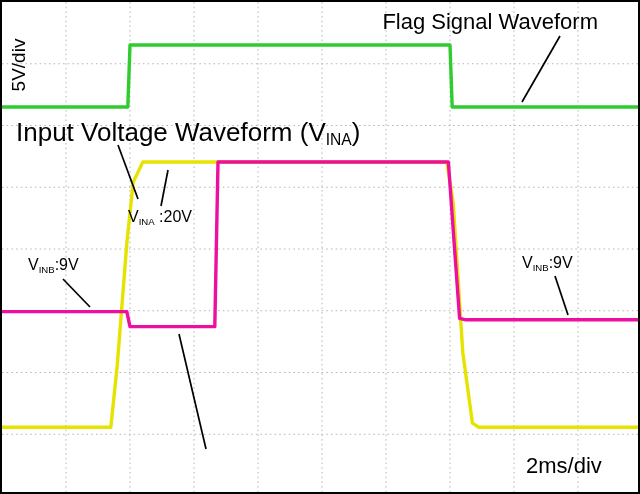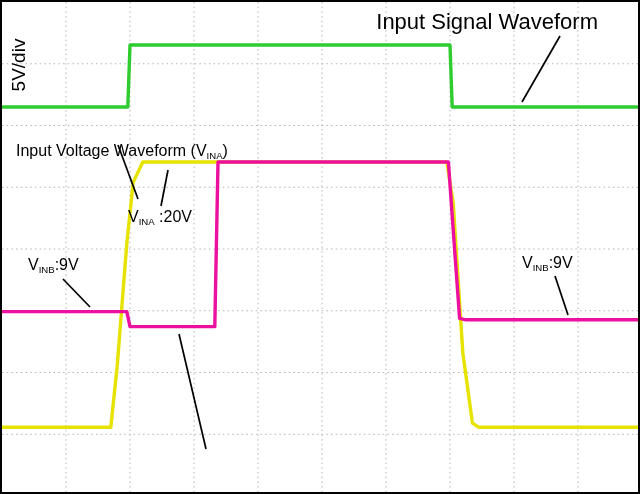--- a/index.html
+++ b/index.html
@@ -52,33 +52,34 @@
       <line x1="116" y1="143" x2="136" y2="197"></line>
       <line x1="159" y1="204" x2="166" y2="168"></line>
       <line x1="61" y1="277" x2="88" y2="305"></line>
       <line x1="553" y1="274" x2="566" y2="313"></line>
       <line x1="204" y1="447" x2="177" y2="332"></line>
     </g>
   </svg>
 
   <div class="lbl" style="left:-20px; top:52px; width:76px; height:22px; text-align:center; font-size:19px; transform:rotate(-90deg);">5V/div</div>
 
-  <div class="lbl" style="top:8px; right:40px; font-size:22px;">Input Signal Waveform</div>
+  <div class="lbl" style="top:8px; right:40px; font-size:22px;">Flag Signal Waveform</div>
 
-  <div class="lbl" style="left:14px; top:116px; font-size:16px;margin-top:24px;">
+  <div class="lbl" style="left:14px; top:116px; font-size:26px;">
     <span>Input Voltage Waveform (V</span><sub>INA</sub><span>)</span>
   </div>
 
   <div class="lbl" style="left:126px; top:206px; font-size:16px;">
     <span>V</span><sub>INA</sub><span> :20V</span>
   </div>
 
   <div class="lbl" style="left:26px; top:254px; font-size:16px;">
     <span>V</span><sub>INB</sub><span>:9V</span>
   </div>
 
   <div class="lbl" style="left:520px; top:252px; font-size:16px;">
     <span>V</span><sub>INB</sub><span>:9V</span>
   </div>
 
 
+  <div class="lbl" style="left:524px; top:452px; font-size:22px;">2ms/div</div>
 
 </div>
 
 </body></html>

